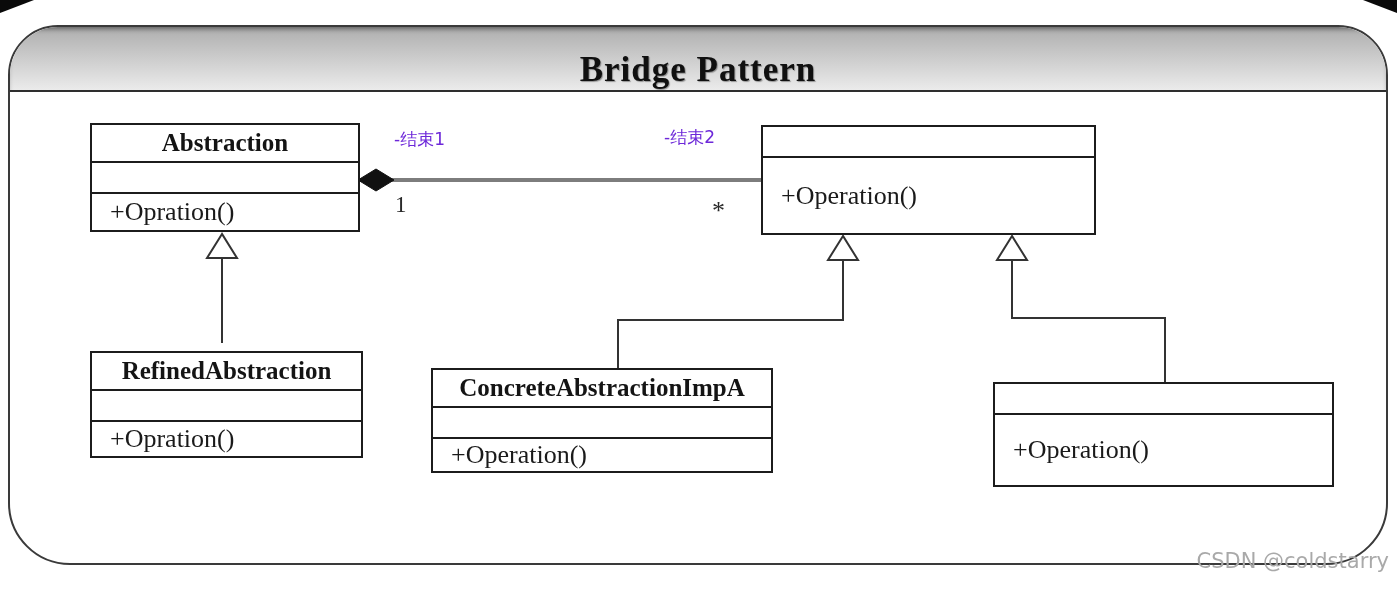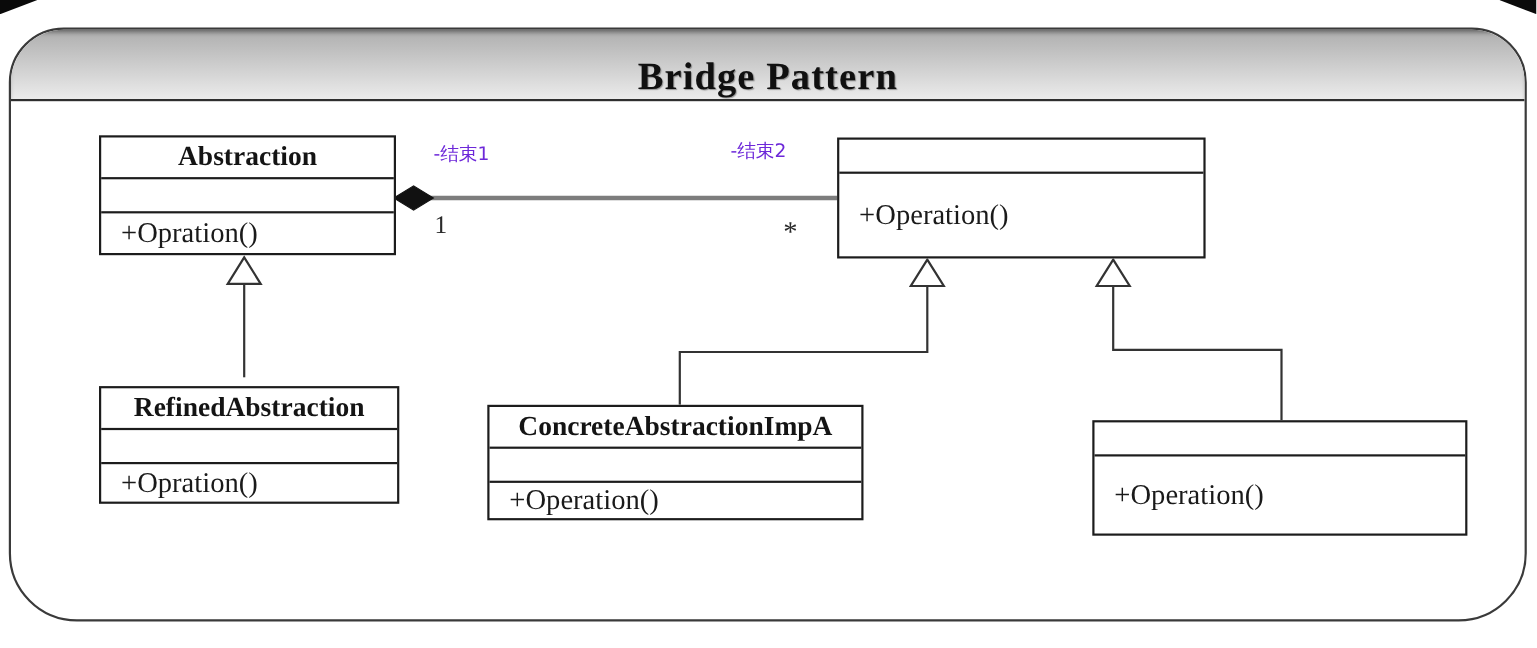--- a/index.html
+++ b/index.html
@@ -170,30 +170,31 @@
     <div class="uml-attrs"></div>
     <div class="uml-methods">+Operation()</div>
   </div>
 
   <div class="uml-class" style="left:90px; top:351px; width:273px; height:107px;">
     <div class="uml-name">RefinedAbstraction</div>
     <div class="uml-attrs"></div>
     <div class="uml-methods">+Opration()</div>
   </div>
 
-  <div class="uml-class" style="left:443px; top:368px; width:342px; height:105px;">
+  <div class="uml-class" style="left:431px; top:368px; width:342px; height:105px;">
     <div class="uml-name">ConcreteAbstractionImpA</div>
     <div class="uml-attrs"></div>
     <div class="uml-methods">+Operation()</div>
   </div>
 
   <div class="uml-class" style="left:993px; top:382px; width:341px; height:105px;">
     <div class="uml-attrs"></div>
     <div class="uml-methods">+Operation()</div>
   </div>
 
   <span class="assoc-label" style="left:394px; top:128px;">-结束1</span>
   <span class="assoc-label" style="left:664px; top:126px;">-结束2</span>
   <span class="mult-label" style="left:395px; top:192px;">1</span>
   <span class="mult-label" style="left:712px; top:196px; font-size:26px;">*</span>
 
+  <span class="watermark">CSDN @coldstarry</span>
 
 </div>
 
 </body></html>

